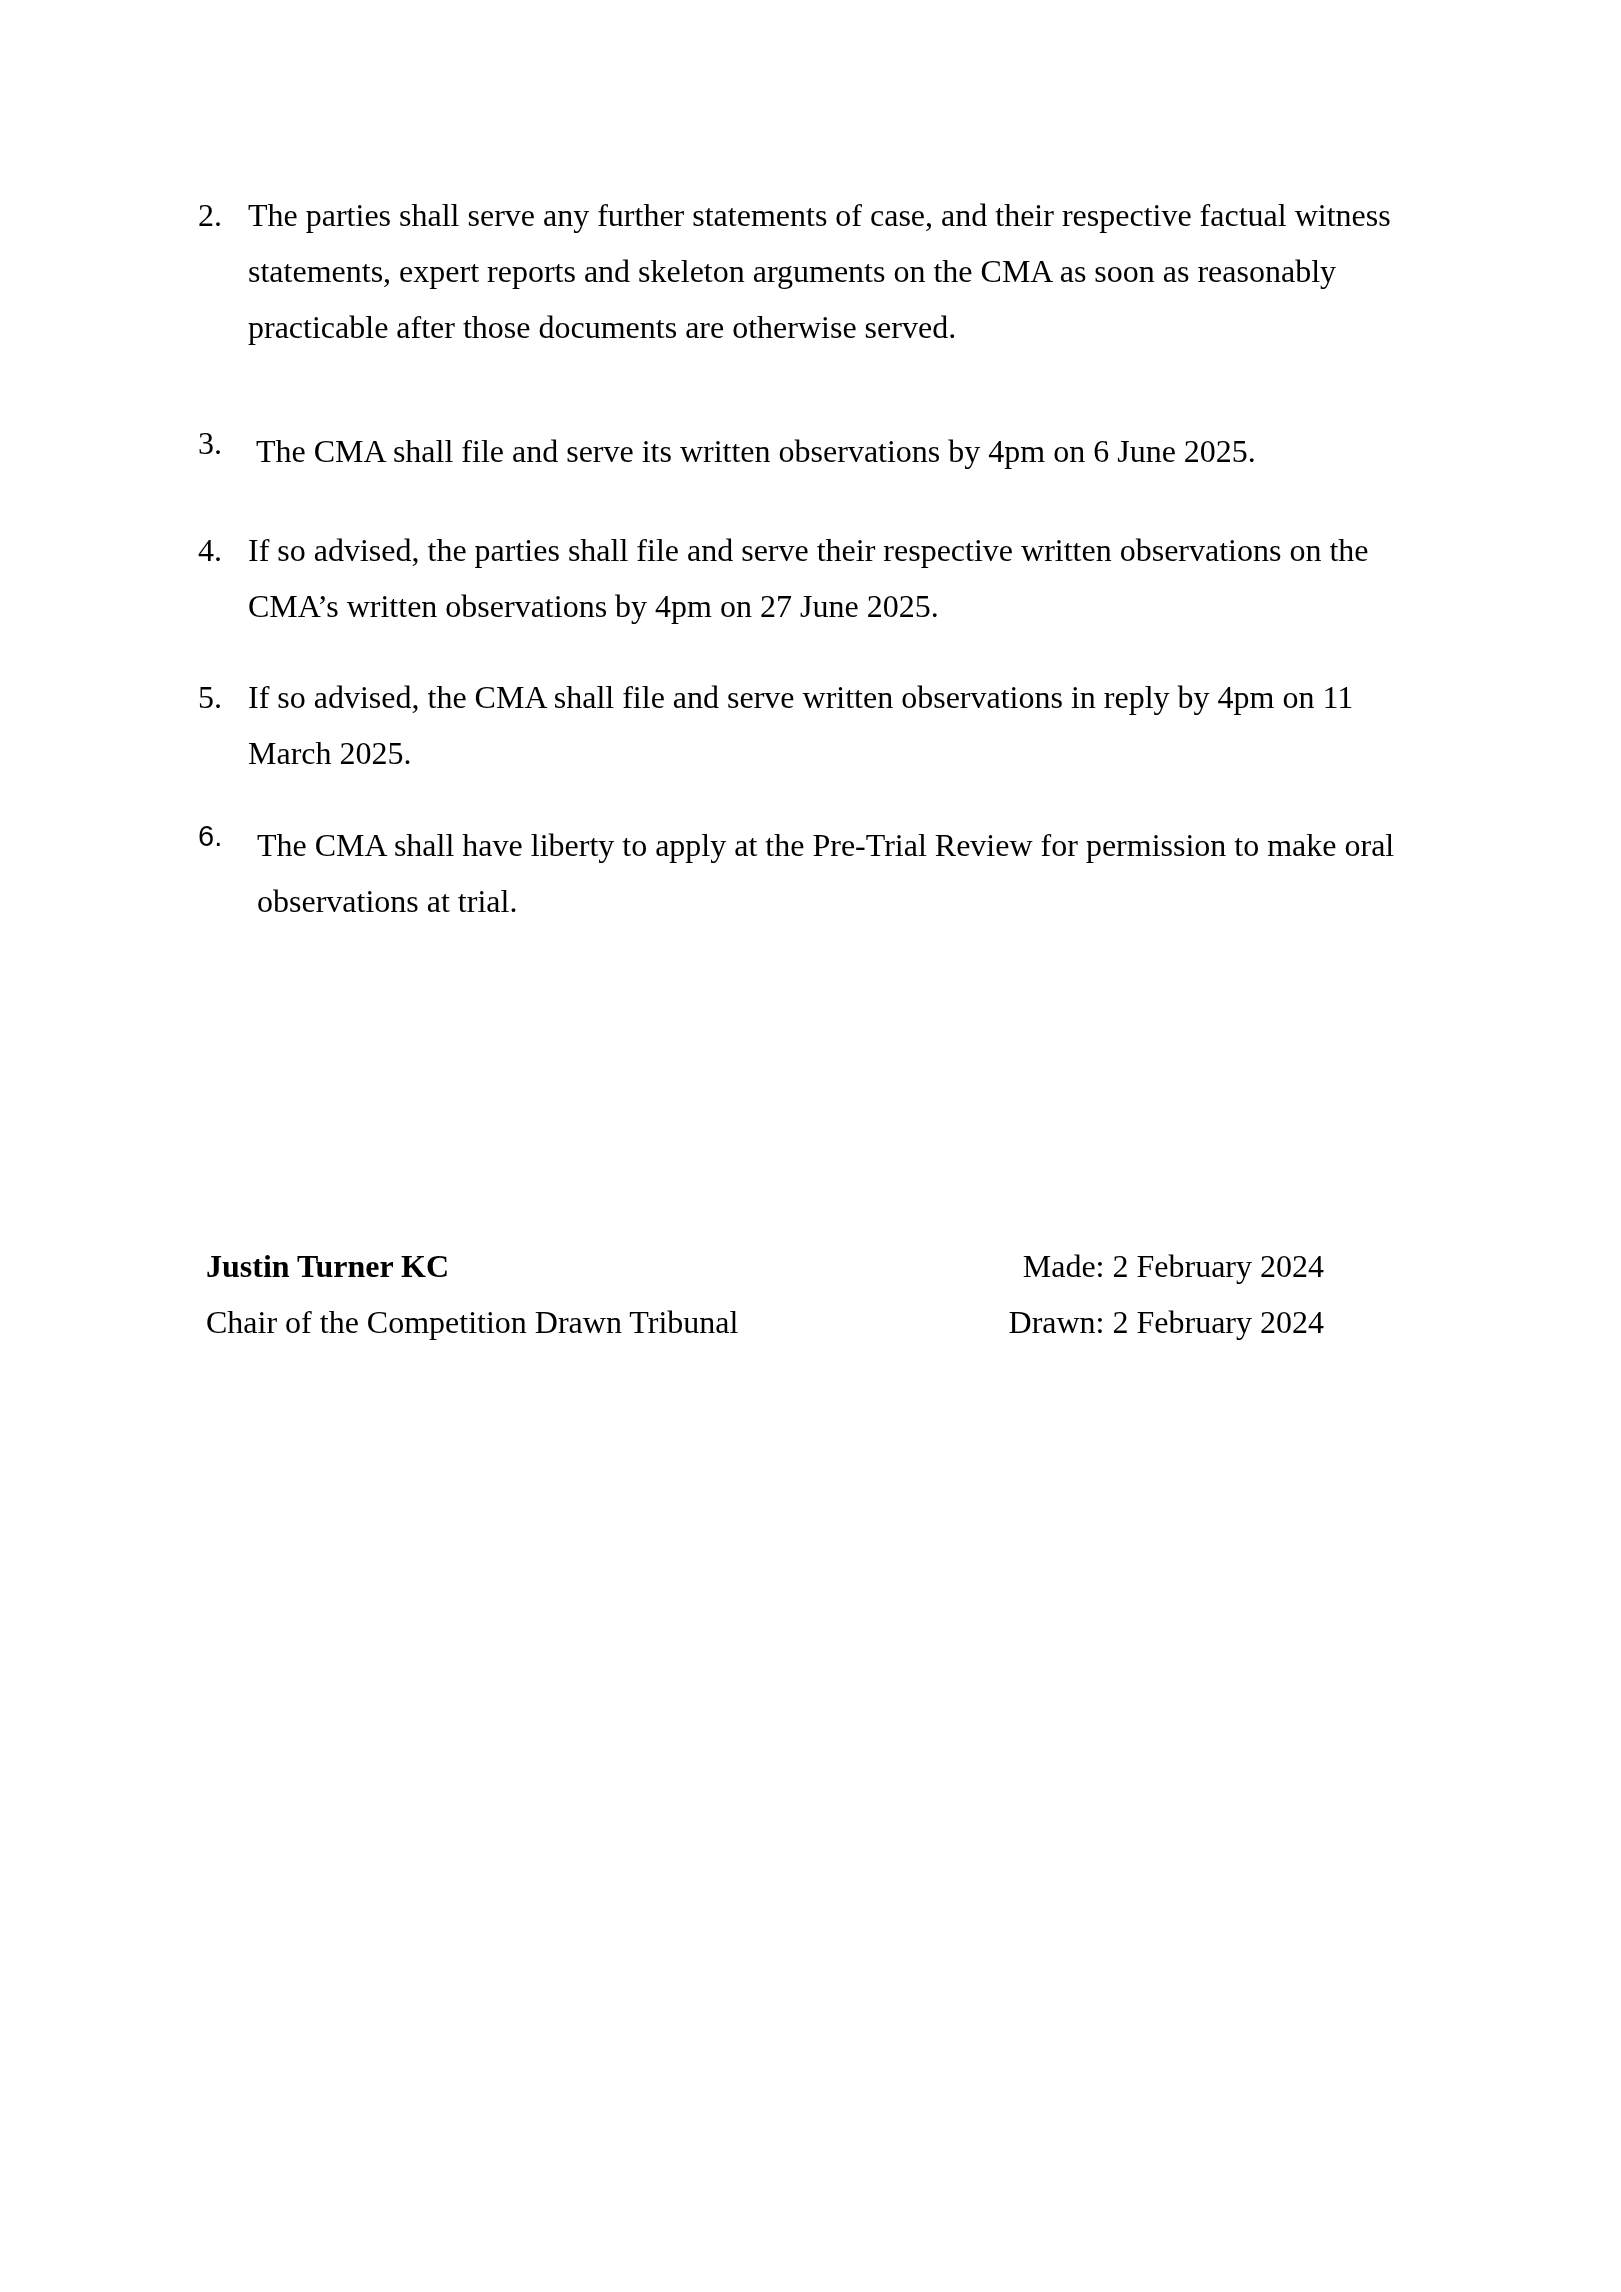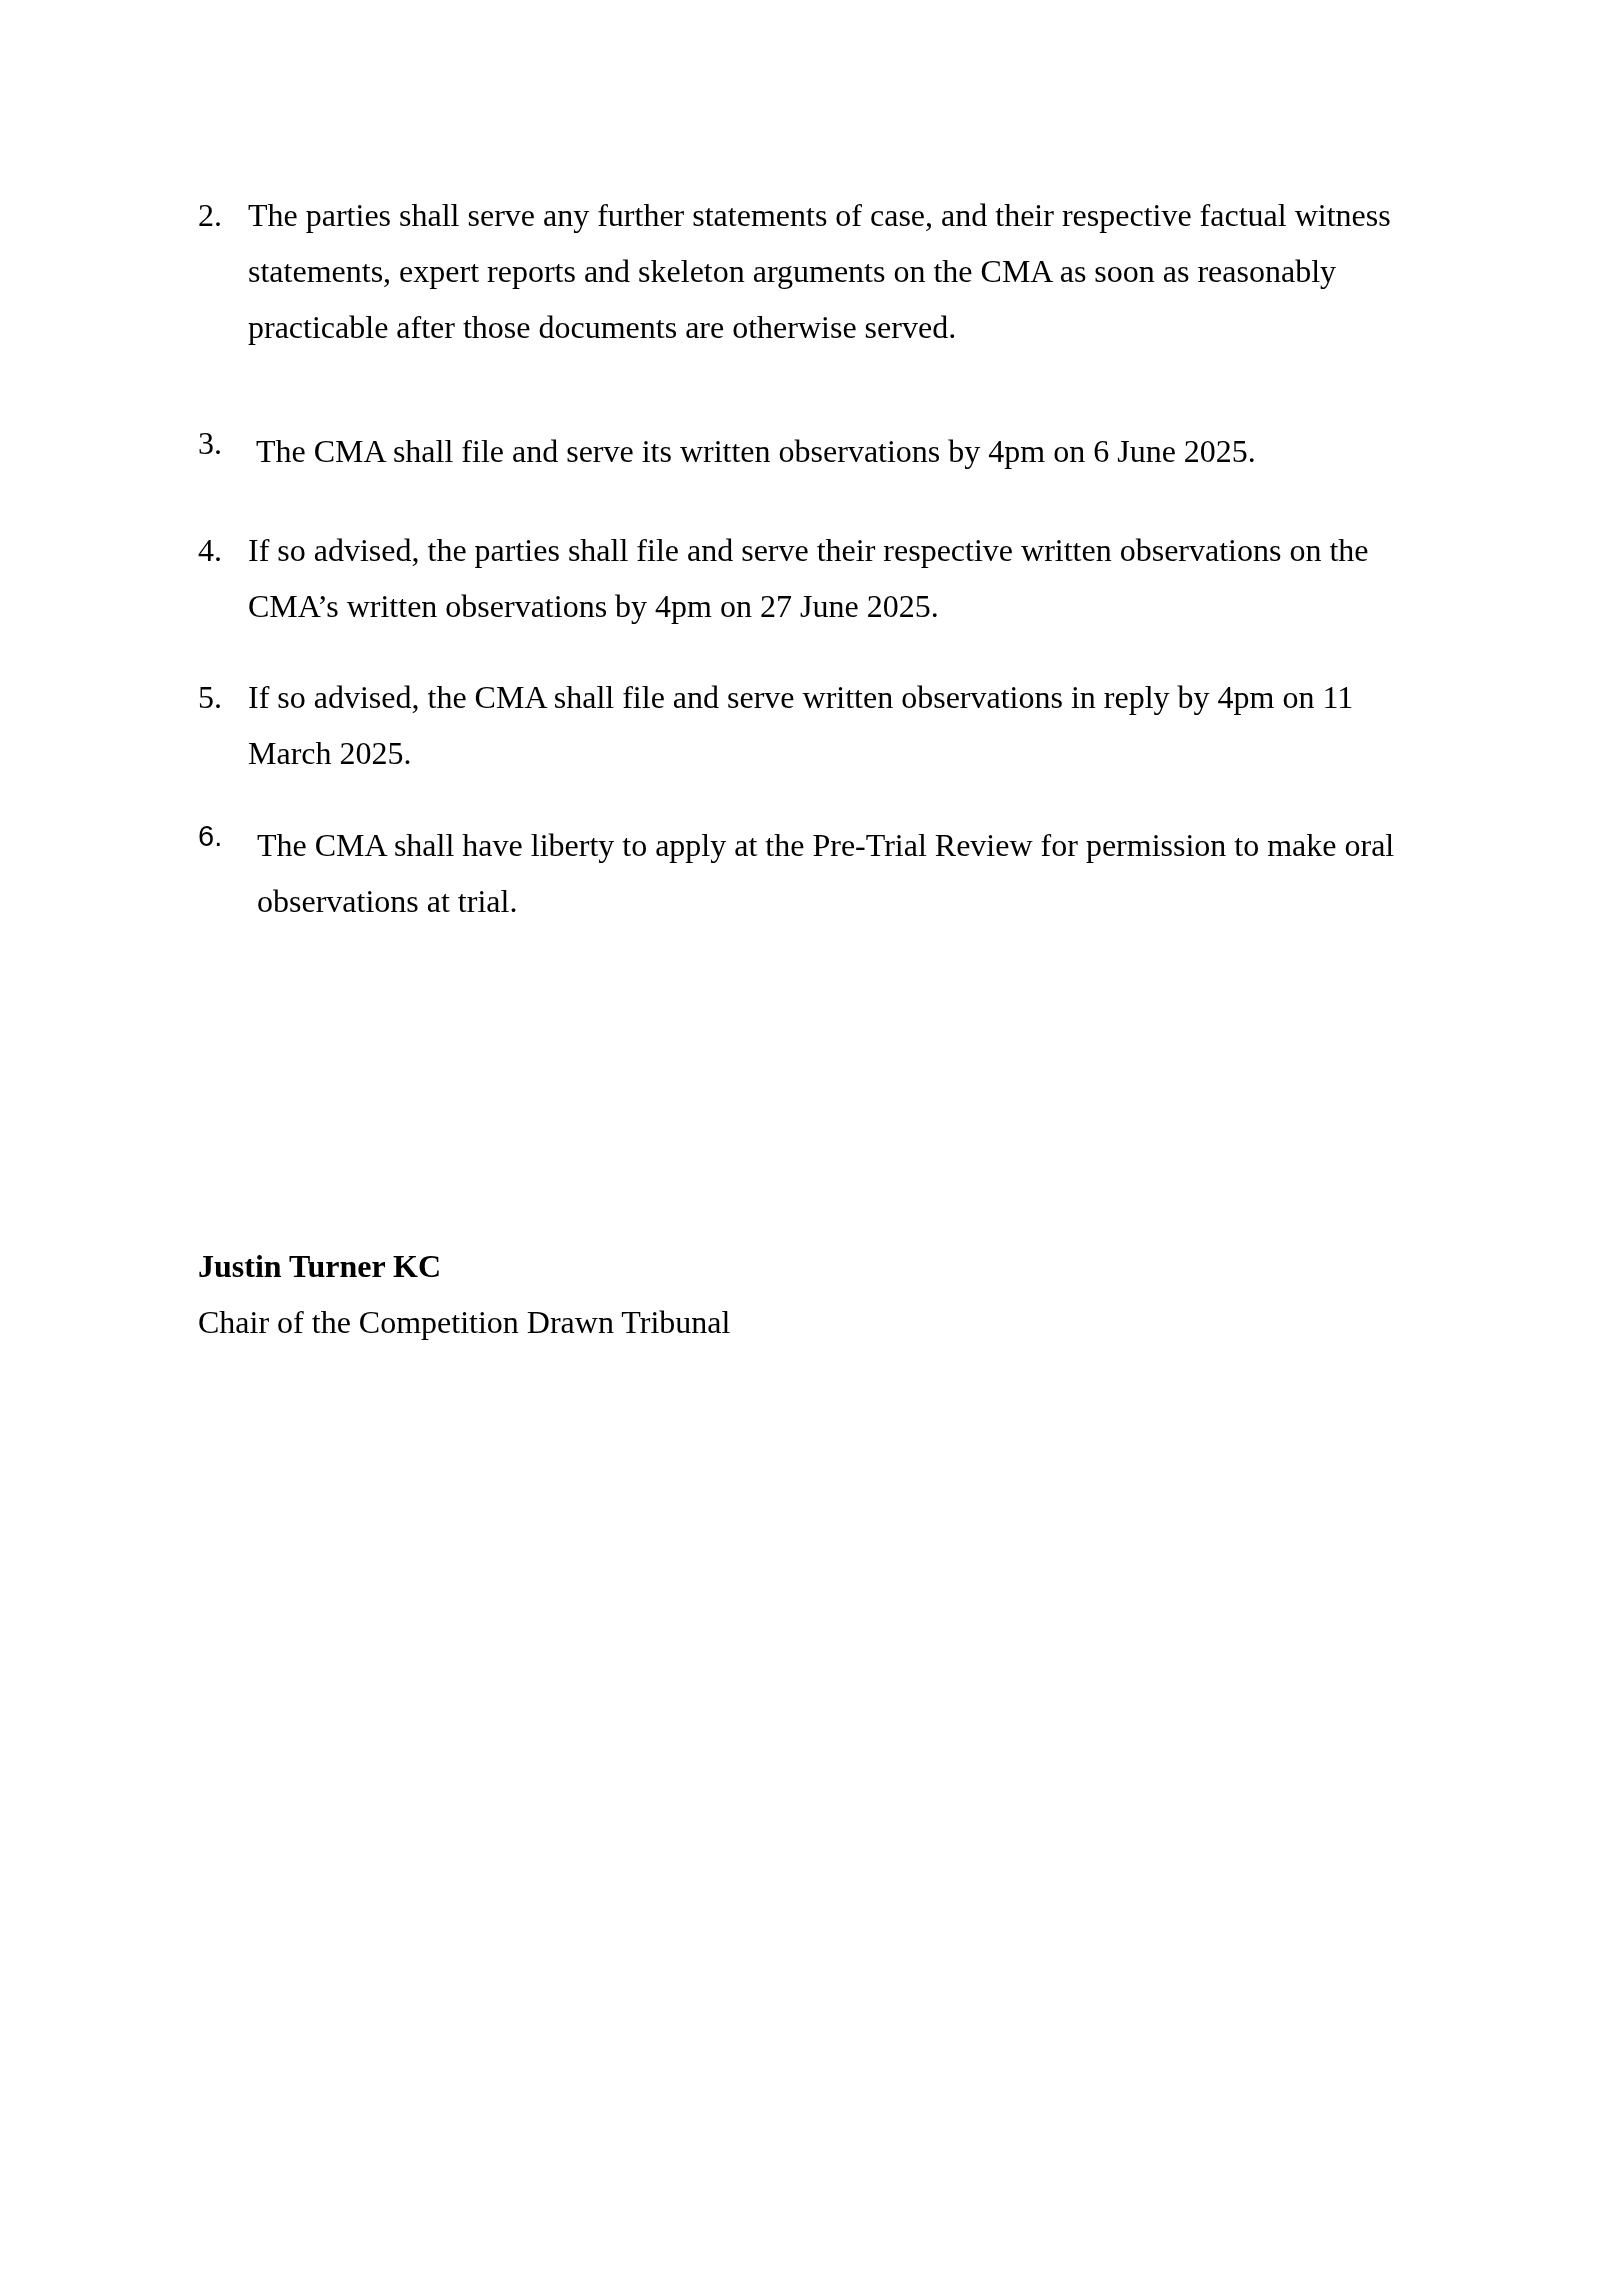--- a/index.html
+++ b/index.html
@@ -37,21 +37,21 @@
     font-size: 29px;
   }
   .item .text {
     white-space: pre-line;
     width: 1206px;
   }
   .item.gap-large { margin-bottom: 60px; }
   .item.gap-small { margin-bottom: 27.4px; }
   .signature {
     position: absolute;
-    left: 198px;
+    left: 206px;
     top: 1238px;
     width: 1228px;
     display: flex;
     justify-content: space-between;
     line-height: 56px;
   }
   .sig-left .sig-name { font-weight: bold; }
   .sig-right {
     text-align: right;
     margin-right: 110px;
@@ -94,16 +94,20 @@
 observations at trial.</p>
     </div>
 
   </div>
 
   <div class="signature">
     <div class="sig-left">
       <div class="sig-name">Justin Turner KC</div>
       <div class="sig-title">Chair of the Competition Drawn Tribunal</div>
     </div>
+    <div class="sig-right">
+      <div>Made: 2 February 2024</div>
+      <div>Drawn: 2 February 2024</div>
+    </div>
   </div>
 
 </div>
 
 
 </body></html>

